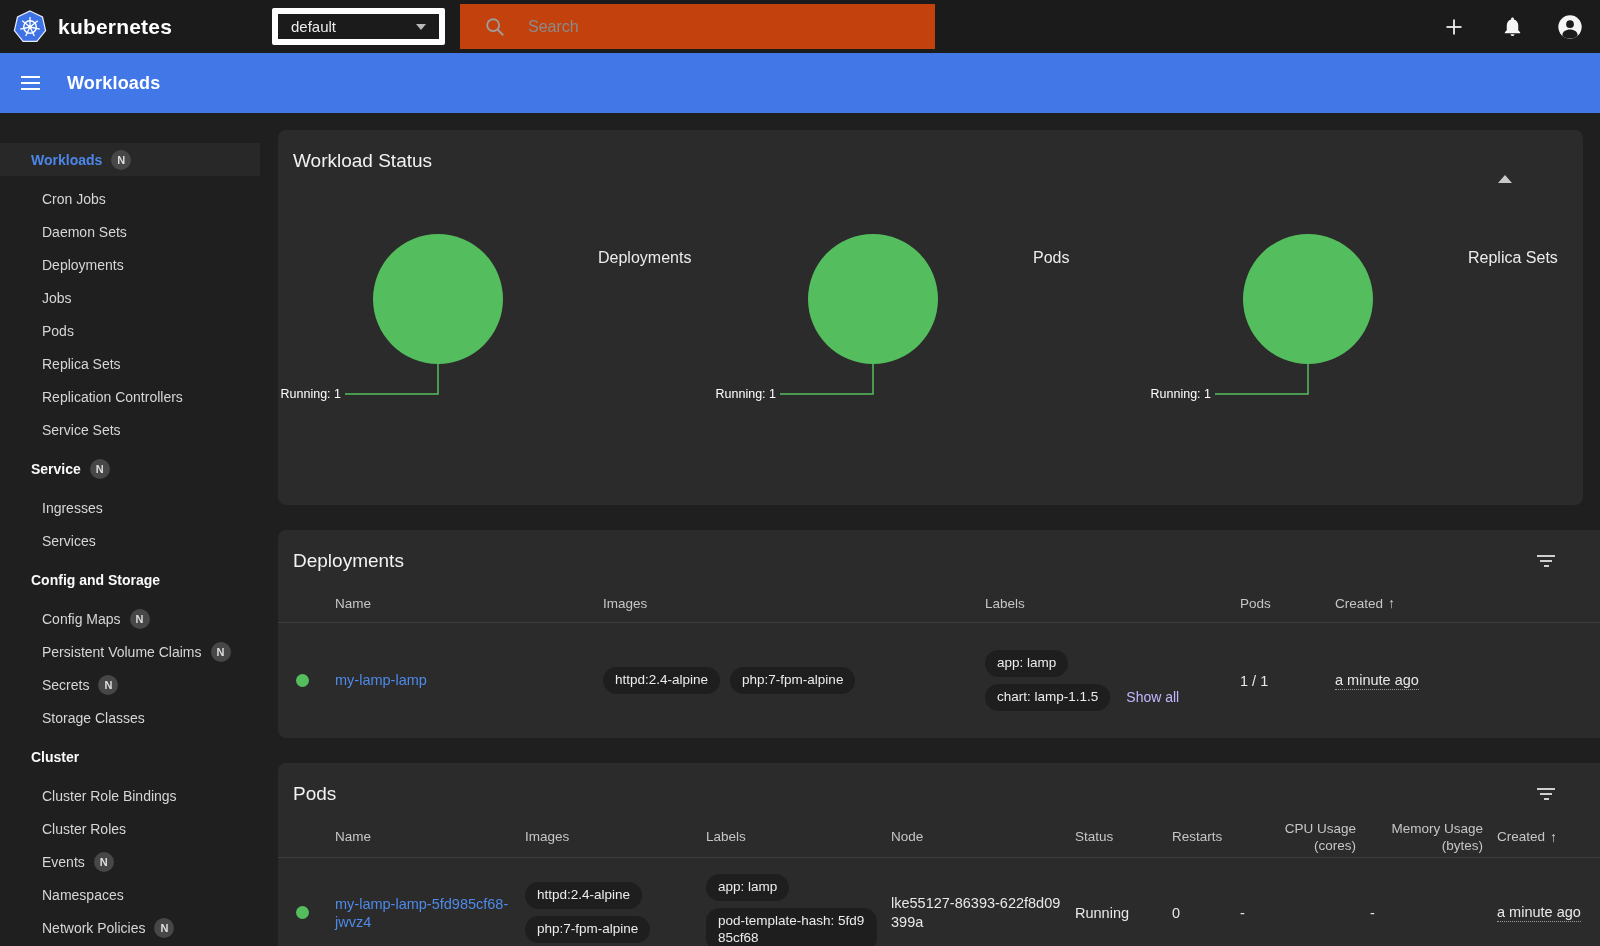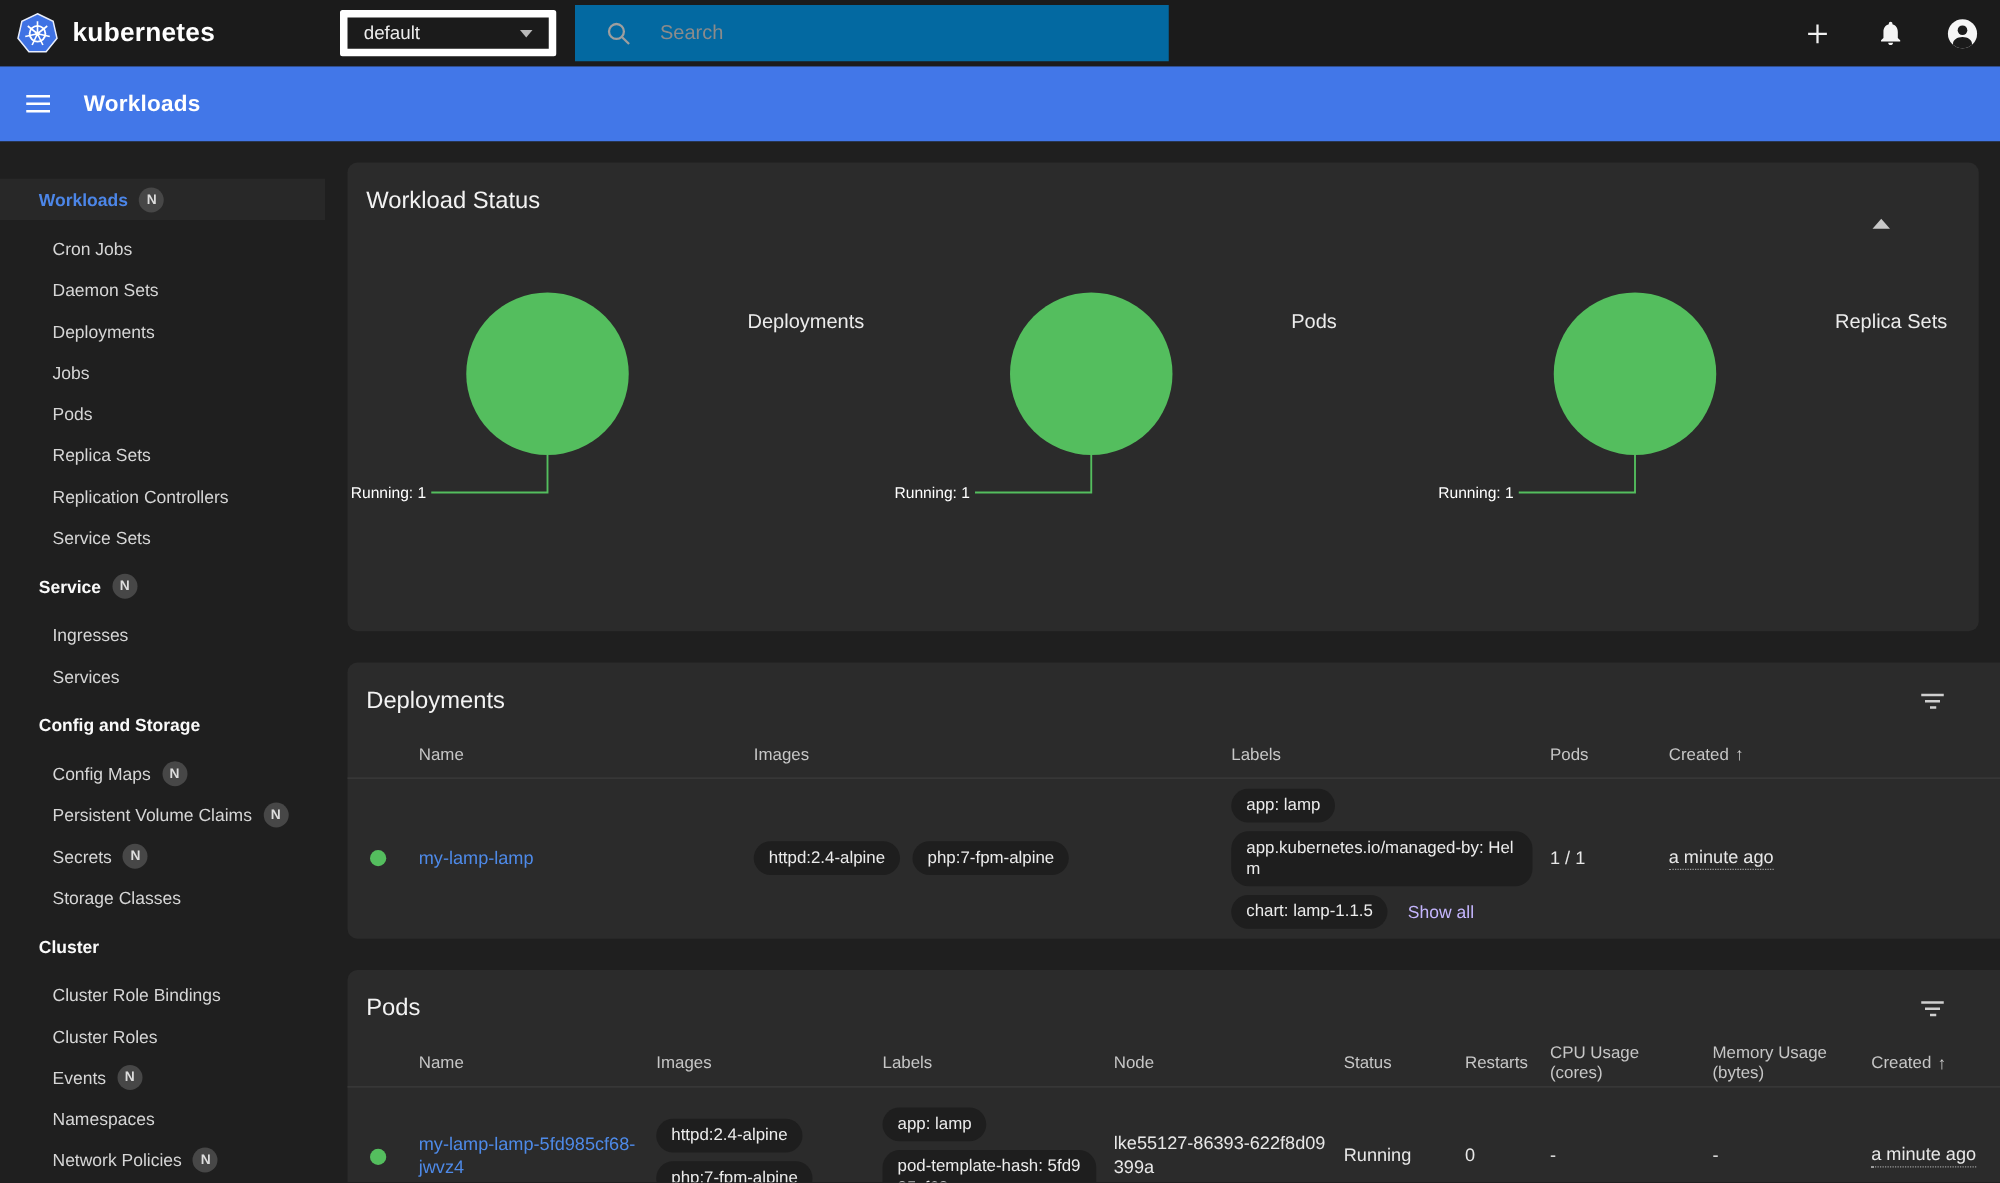--- a/index.html
+++ b/index.html
@@ -13,21 +13,21 @@
   
   .topbar { height:53px; background:#1b1b1b; position:relative; display:flex; align-items:center; }
   .brand { display:flex; align-items:center; gap:11px; padding-left:13px; cursor:pointer; }
   .brand-text { font-size:21px; font-weight:bold; color:#ffffff; letter-spacing:.2px; }
   .ns-select { position:absolute; left:272px; top:8px; width:173px; height:37px;
     border:6px solid #ffffff; border-radius:2px; display:flex; align-items:center;
     padding:0 13px; color:#ececec; font-size:15px; cursor:pointer; }
   .caret-down { width:0; height:0; border-left:5px solid transparent; border-right:5px solid transparent;
     border-top:6px solid #b9b9b9; margin-left:auto; }
   .searchbox { position:absolute; left:460px; top:4px; width:475px; height:45px;
-    background:#0369a1; display:flex; align-items:center; padding-left:24px; gap:20px; }
+    background:#c2410c; display:flex; align-items:center; padding-left:24px; gap:20px; }
   .searchbox input { background:transparent; border:none; outline:none; color:#e2e2e2;
     font-size:16px; font-family:"Liberation Sans", sans-serif; width:330px; }
   .searchbox input::placeholder { color:#8b8b8b; }
   .top-actions { position:absolute; right:16px; top:0; height:53px; display:flex; align-items:center; gap:30px; }
   .icon-btn { width:28px; height:28px; display:flex; align-items:center; justify-content:center; cursor:pointer; }
   
   .appbar { height:60px; background:#4277e8; display:flex; align-items:center; padding-left:19px; }
   .hamburger { width:24px; height:24px; display:flex; flex-direction:column; justify-content:center; gap:4px; cursor:pointer; }
   .hamburger span { display:block; width:19px; height:2px; background:#fff; margin:0 auto 0 2px; }
   .appbar-title { color:#fff; font-size:18px; font-weight:bold; margin-left:24px; letter-spacing:.2px; }
@@ -57,21 +57,21 @@
   .table-card { width:1340px; margin-top:25px; }
   .filter-btn { position:absolute; top:22px; right:60px; display:flex; flex-direction:column;
     align-items:center; gap:3px; cursor:pointer; padding:3px; }
   .filter-btn i { display:block; height:2px; background:#cfcfcf; }
   .filter-btn i:nth-child(1){ width:18px; } .filter-btn i:nth-child(2){ width:12px; } .filter-btn i:nth-child(3){ width:5px; }
   .tgrid { display:grid; padding-left:16px; width:100%; }
   .dep-grid { grid-template-columns:41px 268px 382px 255px 95px 1fr; }
   .pod-grid { grid-template-columns:41px 190px 181px 185px 184px 97px 68px 130px 127px 1fr; }
   .thead { border-bottom:1px solid #3d3d3d; }
   .th { display:flex; align-items:center; min-height:36px; font-size:13.5px; color:#c6c6c6;
-    padding:2px 14px 2px 0; line-height:1.25; cursor:pointer; }
+    padding:2px 14px 2px 0; line-height:1.25; cursor:pointer;text-align:right; }
   .sort-arrow { margin-left:5px; color:#cfcfcf; font-size:14px; }
   .td { display:flex; align-items:center; padding:8px 14px 8px 0; font-size:14.5px; color:#e8e8e8; }
   .dep-row .td { min-height:115px; }
   .pod-row .td { min-height:110px; }
   .dot-cell { padding-right:0; }
   .status-dot { width:13px; height:13px; border-radius:50%; margin-left:2px; flex:none; }
   .res-link { color:#4e8ae8; cursor:pointer; text-decoration:none; word-break:break-all; line-height:1.25; }
   .chip { background:#1e1e1e; border-radius:14px; padding:5px 12px; font-size:13.5px; color:#ececec;
     line-height:1.25; display:inline-block; word-break:break-all; }
   .chips-inline { display:flex; flex-wrap:wrap; gap:10px; align-items:center; }
@@ -314,21 +314,20 @@
               <a class="res-link">my-lamp-lamp</a>
             </div>
             <div class="td">
               <div class="chips-inline">
                 <span class="chip">httpd:2.4-alpine</span>
                 <span class="chip">php:7-fpm-alpine</span>
               </div>
             </div>
             <div class="td chips-stack">
               <span class="chip">app: lamp</span>
-              <span class="chip">app.kubernetes.io/managed-by: Helm</span>
               <div class="label-line">
                 <span class="chip">chart: lamp-1.1.5</span>
                 <span class="show-all">Show all</span>
               </div>
             </div>
             <div class="td">
               <span>1 / 1</span>
             </div>
             <div class="td">
               <span class="dotted">a minute ago</span>

